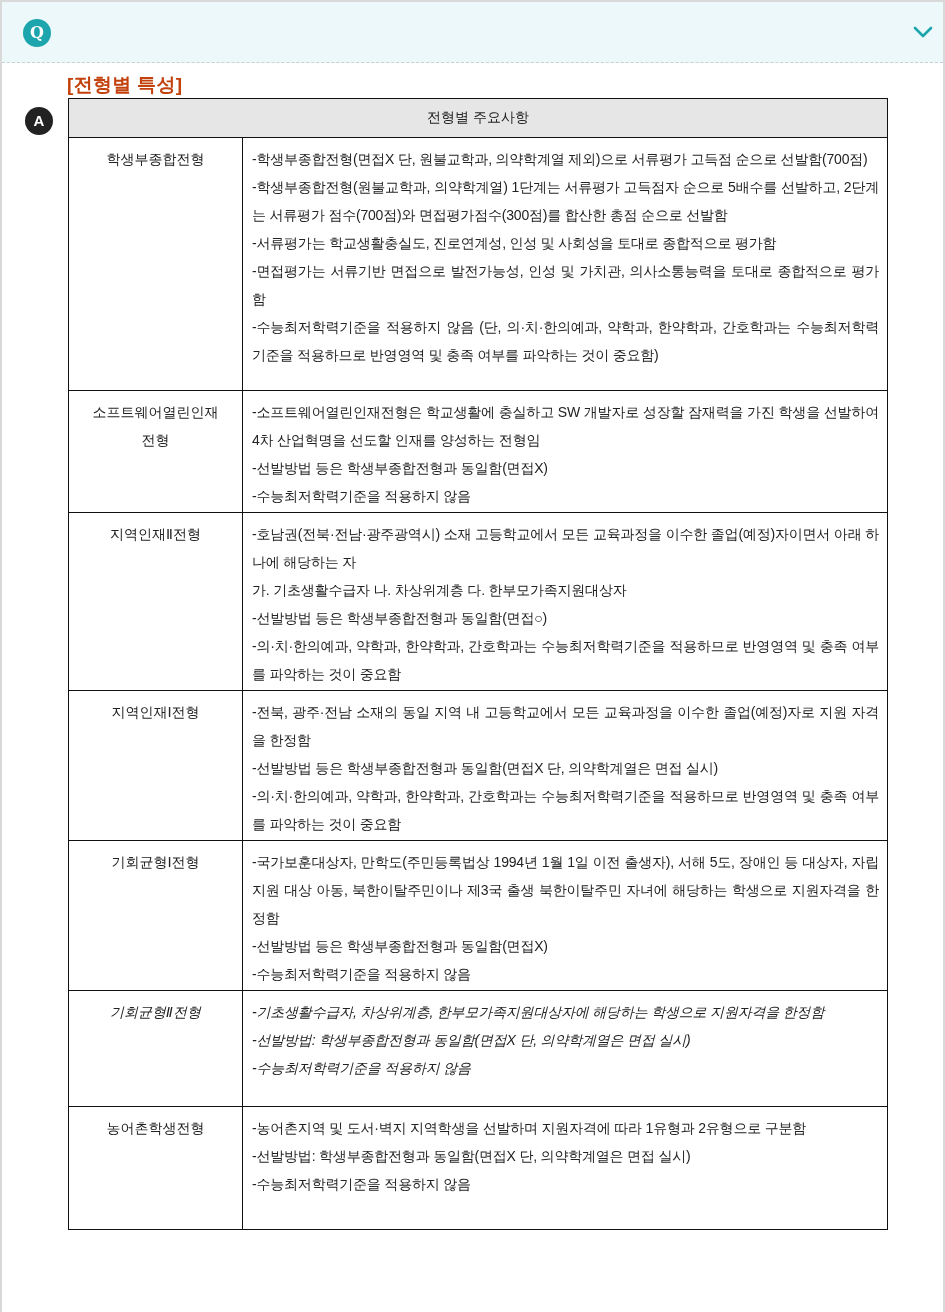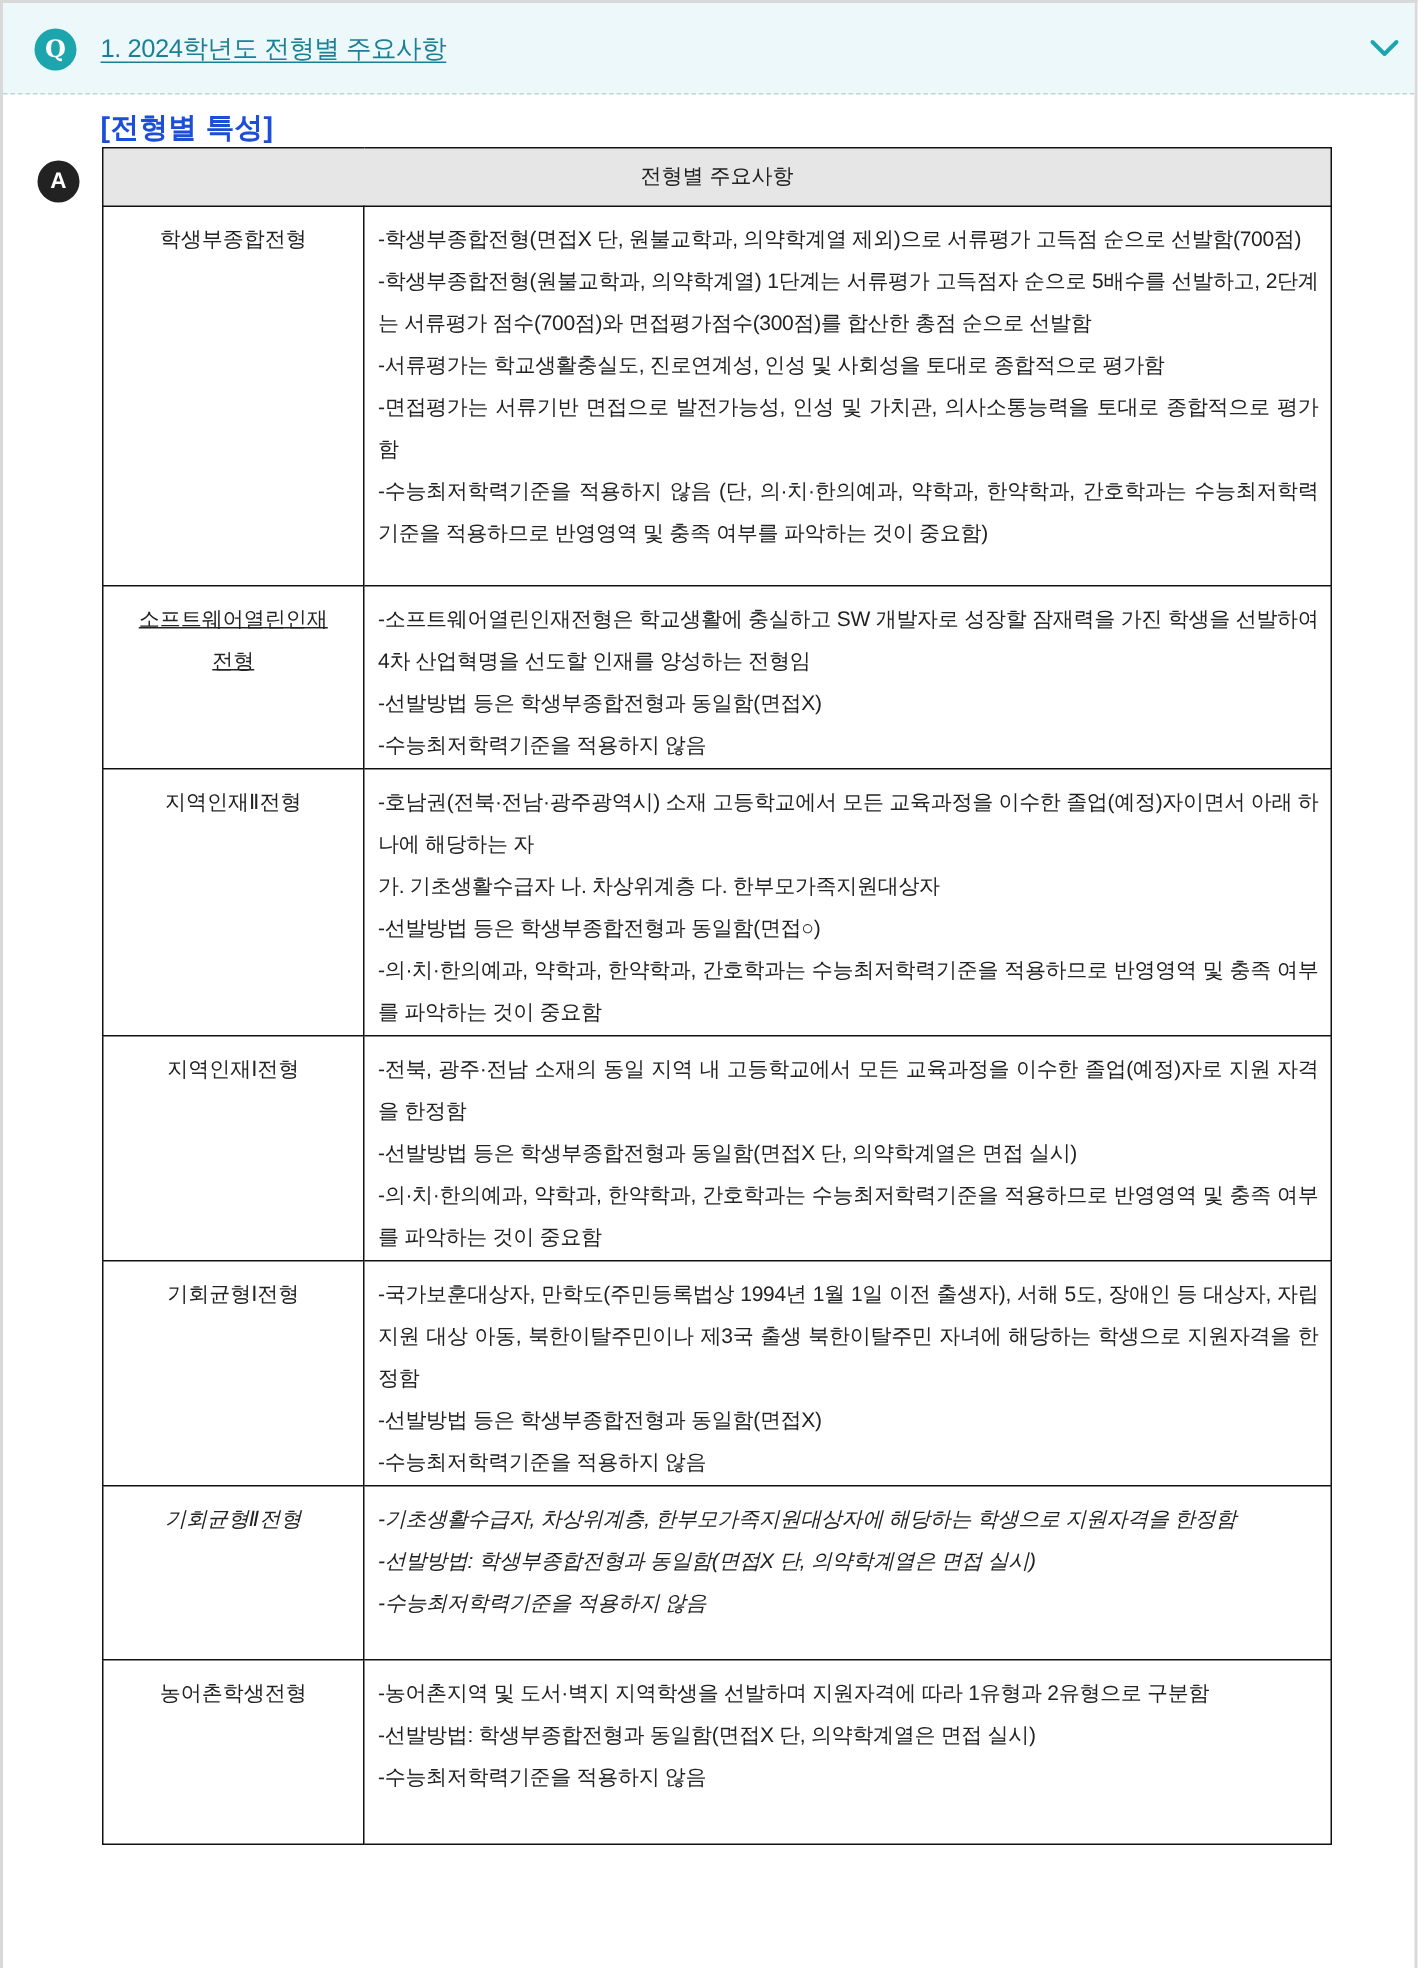--- a/index.html
+++ b/index.html
@@ -26,21 +26,21 @@
       text-decoration: underline; text-underline-offset: 3px; cursor: pointer; letter-spacing: -0.3px;
     }
     .chevron {
       position: absolute; left: 910px; top: 22px; width: 22px; height: 16px; cursor: pointer;
     }
     .a-badge {
       position: absolute; left: 23px; top: 105px; width: 28px; height: 28px; border-radius: 50%;
       background: #222; color: #fff; font-weight: bold; font-size: 15px; line-height: 28px; text-align: center;
     }
     .section-title {
-      position: absolute; left: 65px; top: 70px; font-size: 19px; font-weight: bold; color: #1d4ed8;
+      position: absolute; left: 65px; top: 70px; font-size: 19px; font-weight: bold; color: #c2410c;
       letter-spacing: 0.3px;
     }
     table.adm {
       position: absolute; left: 66px; top: 96px; width: 820px;
       border-collapse: collapse; font-size: 14px; color: #222;
     }
     table.adm th, table.adm td { border: 1px solid #111; }
     table.adm th.head {
       background: #e6e6e6; height: 39px; font-weight: normal; font-size: 14px; text-align: center; margin-top: 16px;
     }
@@ -52,21 +52,20 @@
       letter-spacing: -0.2px;
     }
     td.content p { margin: 0; }
   </style>
 </head>
 <body>
 
 <div class="faq-wrap">
   <div class="q-header">
     <div class="q-badge">Q</div>
-    <a class="q-title">1. 2024학년도 전형별 주요사항</a>
     <svg class="chevron" viewBox="0 0 22 16">
       <polyline points="3,4 11,12 19,4" fill="none" stroke="#1da5ad" stroke-width="2.6" stroke-linecap="round" stroke-linejoin="round"></polyline>
     </svg>
   </div>
 
   <div class="section-title">[전형별 특성]</div>
   <div class="a-badge">A</div>
 
   <table class="adm">
     <thead>
@@ -79,21 +78,21 @@
           <td class="label">학생부종합전형</td>
           <td class="content">
             <p>-학생부종합전형(면접X 단, 원불교학과, 의약학계열 제외)으로 서류평가 고득점 순으로 선발함(700점)</p>
             <p>-학생부종합전형(원불교학과, 의약학계열) 1단계는 서류평가 고득점자 순으로 5배수를 선발하고, 2단계는 서류평가 점수(700점)와 면접평가점수(300점)를 합산한 총점 순으로 선발함</p>
             <p>-서류평가는 학교생활충실도, 진로연계성, 인성 및 사회성을 토대로 종합적으로 평가함</p>
             <p>-면접평가는 서류기반 면접으로 발전가능성, 인성 및 가치관, 의사소통능력을 토대로 종합적으로 평가함</p>
             <p>-수능최저학력기준을 적용하지 않음 (단, 의·치·한의예과, 약학과, 한약학과, 간호학과는 수능최저학력기준을 적용하므로 반영영역 및 충족 여부를 파악하는 것이 중요함)</p>
           </td>
         </tr>
         <tr style="height: 116px;">
-          <td class="label" style="padding: 7px 18px 0px; text-decoration: underline;">소프트웨어열린인재전형</td>
+          <td class="label" style="padding: 7px 18px 0px;">소프트웨어열린인재전형</td>
           <td class="content">
             <p>-소프트웨어열린인재전형은 학교생활에 충실하고 SW 개발자로 성장할 잠재력을 가진 학생을 선발하여 4차 산업혁명을 선도할 인재를 양성하는 전형임</p>
             <p>-선발방법 등은 학생부종합전형과 동일함(면접X)</p>
             <p>-수능최저학력기준을 적용하지 않음</p>
           </td>
         </tr>
         <tr style="height: 172px;">
           <td class="label">지역인재Ⅱ전형</td>
           <td class="content">
             <p>-호남권(전북·전남·광주광역시) 소재 고등학교에서 모든 교육과정을 이수한 졸업(예정)자이면서 아래 하나에 해당하는 자</p>

